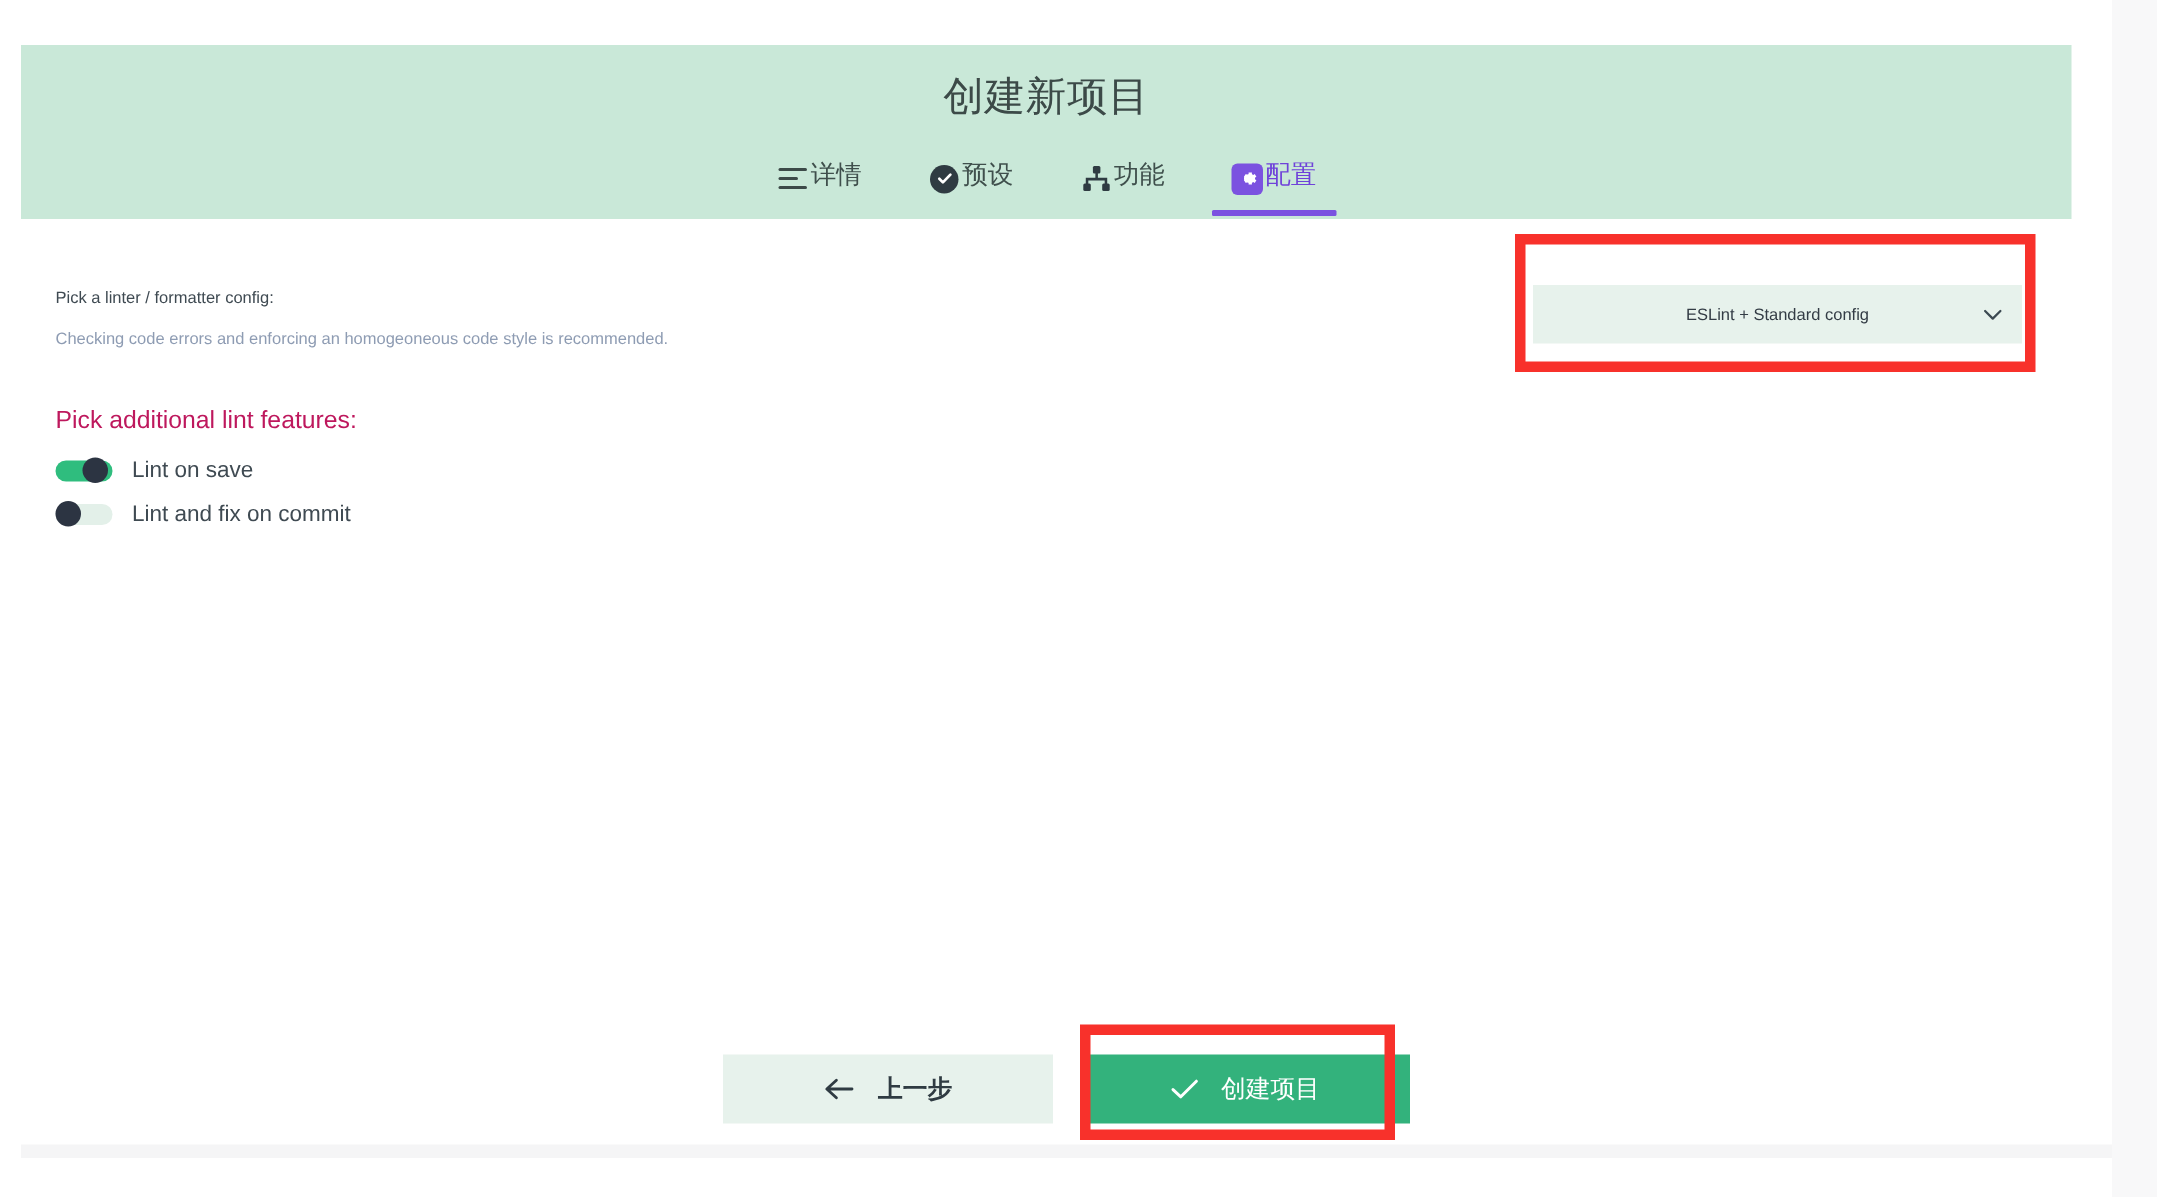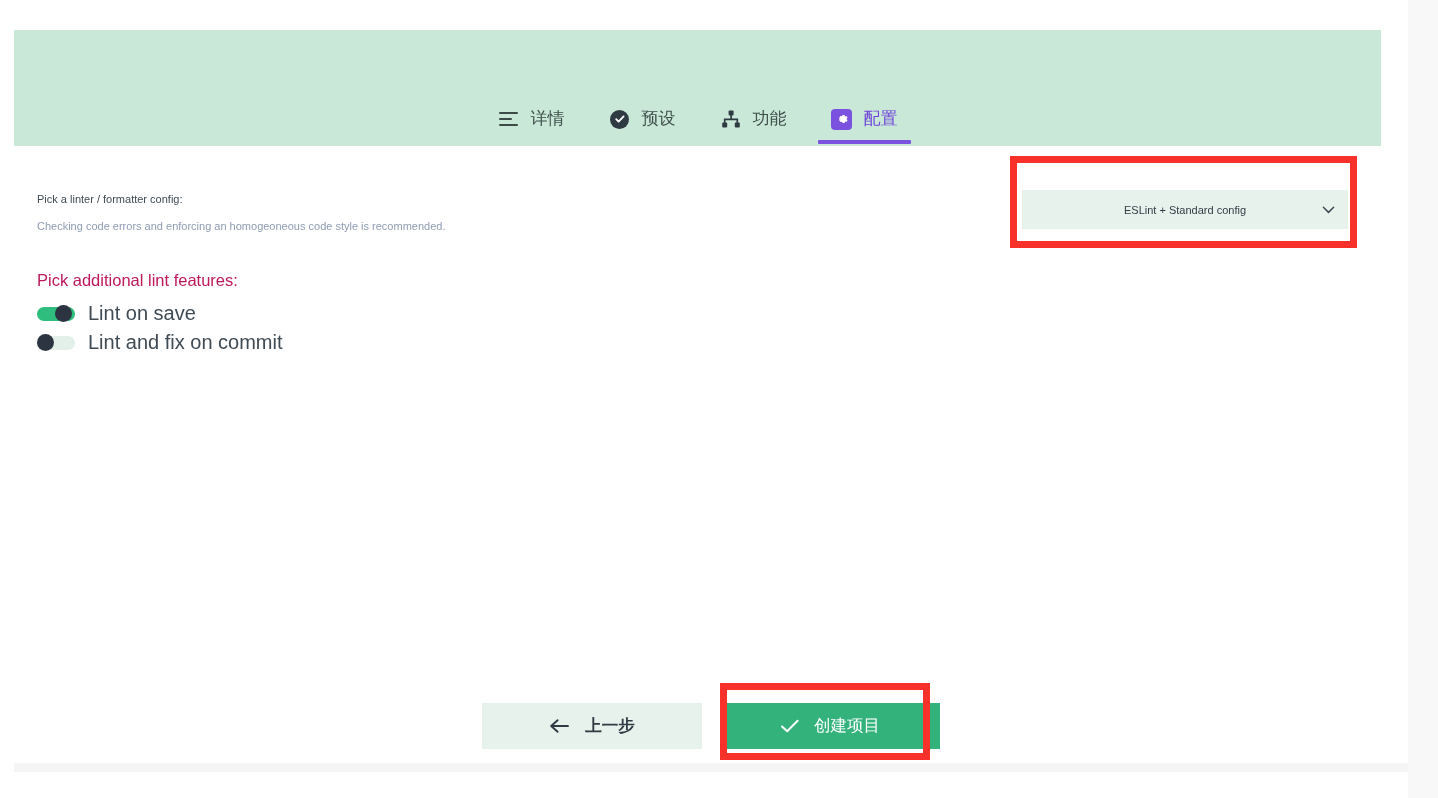--- a/index.html
+++ b/index.html
@@ -69,26 +69,26 @@
     display: flex;
     justify-content: center;
     align-items: flex-start;
     gap: 0px;
   }
 
   .tab {
     position: relative;
     display: flex;
     align-items: center;
-    gap: 11px;
+    gap: 1px;
     padding: 5px 22px 14px 22px;
     cursor: pointer;
     background: transparent;
     border: none;
-    font-family: Liberation Serif, serif;
+    font-family: Liberation Mono, monospace;
     justify-content: center;
   }
 
   .tab-label {
     font-size: 17px;
     line-height: 22px;
     color: #3f4f4c;
     white-space: nowrap;
   }
 
@@ -245,21 +245,21 @@
     top: 0;
     left: 0;
     width: 17px; height: 17px;
     border-radius: 50%;
     background: #2c3442;
   }
 
   .toggle.on .toggle-knob { left: 18px; }
 
   .toggle-label {
-    font-size: 20px;
+    font-size: 15px;
     line-height: 23px;
     color: #3f4a52;
     white-space: nowrap;
   }
 
   
   .footer-actions {
     position: absolute;
     left: 0;
     top: 557px;
@@ -301,20 +301,21 @@
 </style>
 </head>
 <body>
 
 <div id="root">
 
   <div class="page-gutter"></div>
 
   <div class="wizard-header">
 
+    <div class="wizard-title">创建新项目</div>
 
     <div class="tabs">
 
       <div class="tab">
         <span class="tab-icon">
           <span class="icon-lines">
               <i></i>
               <i></i>
               <i></i>
             </span>

